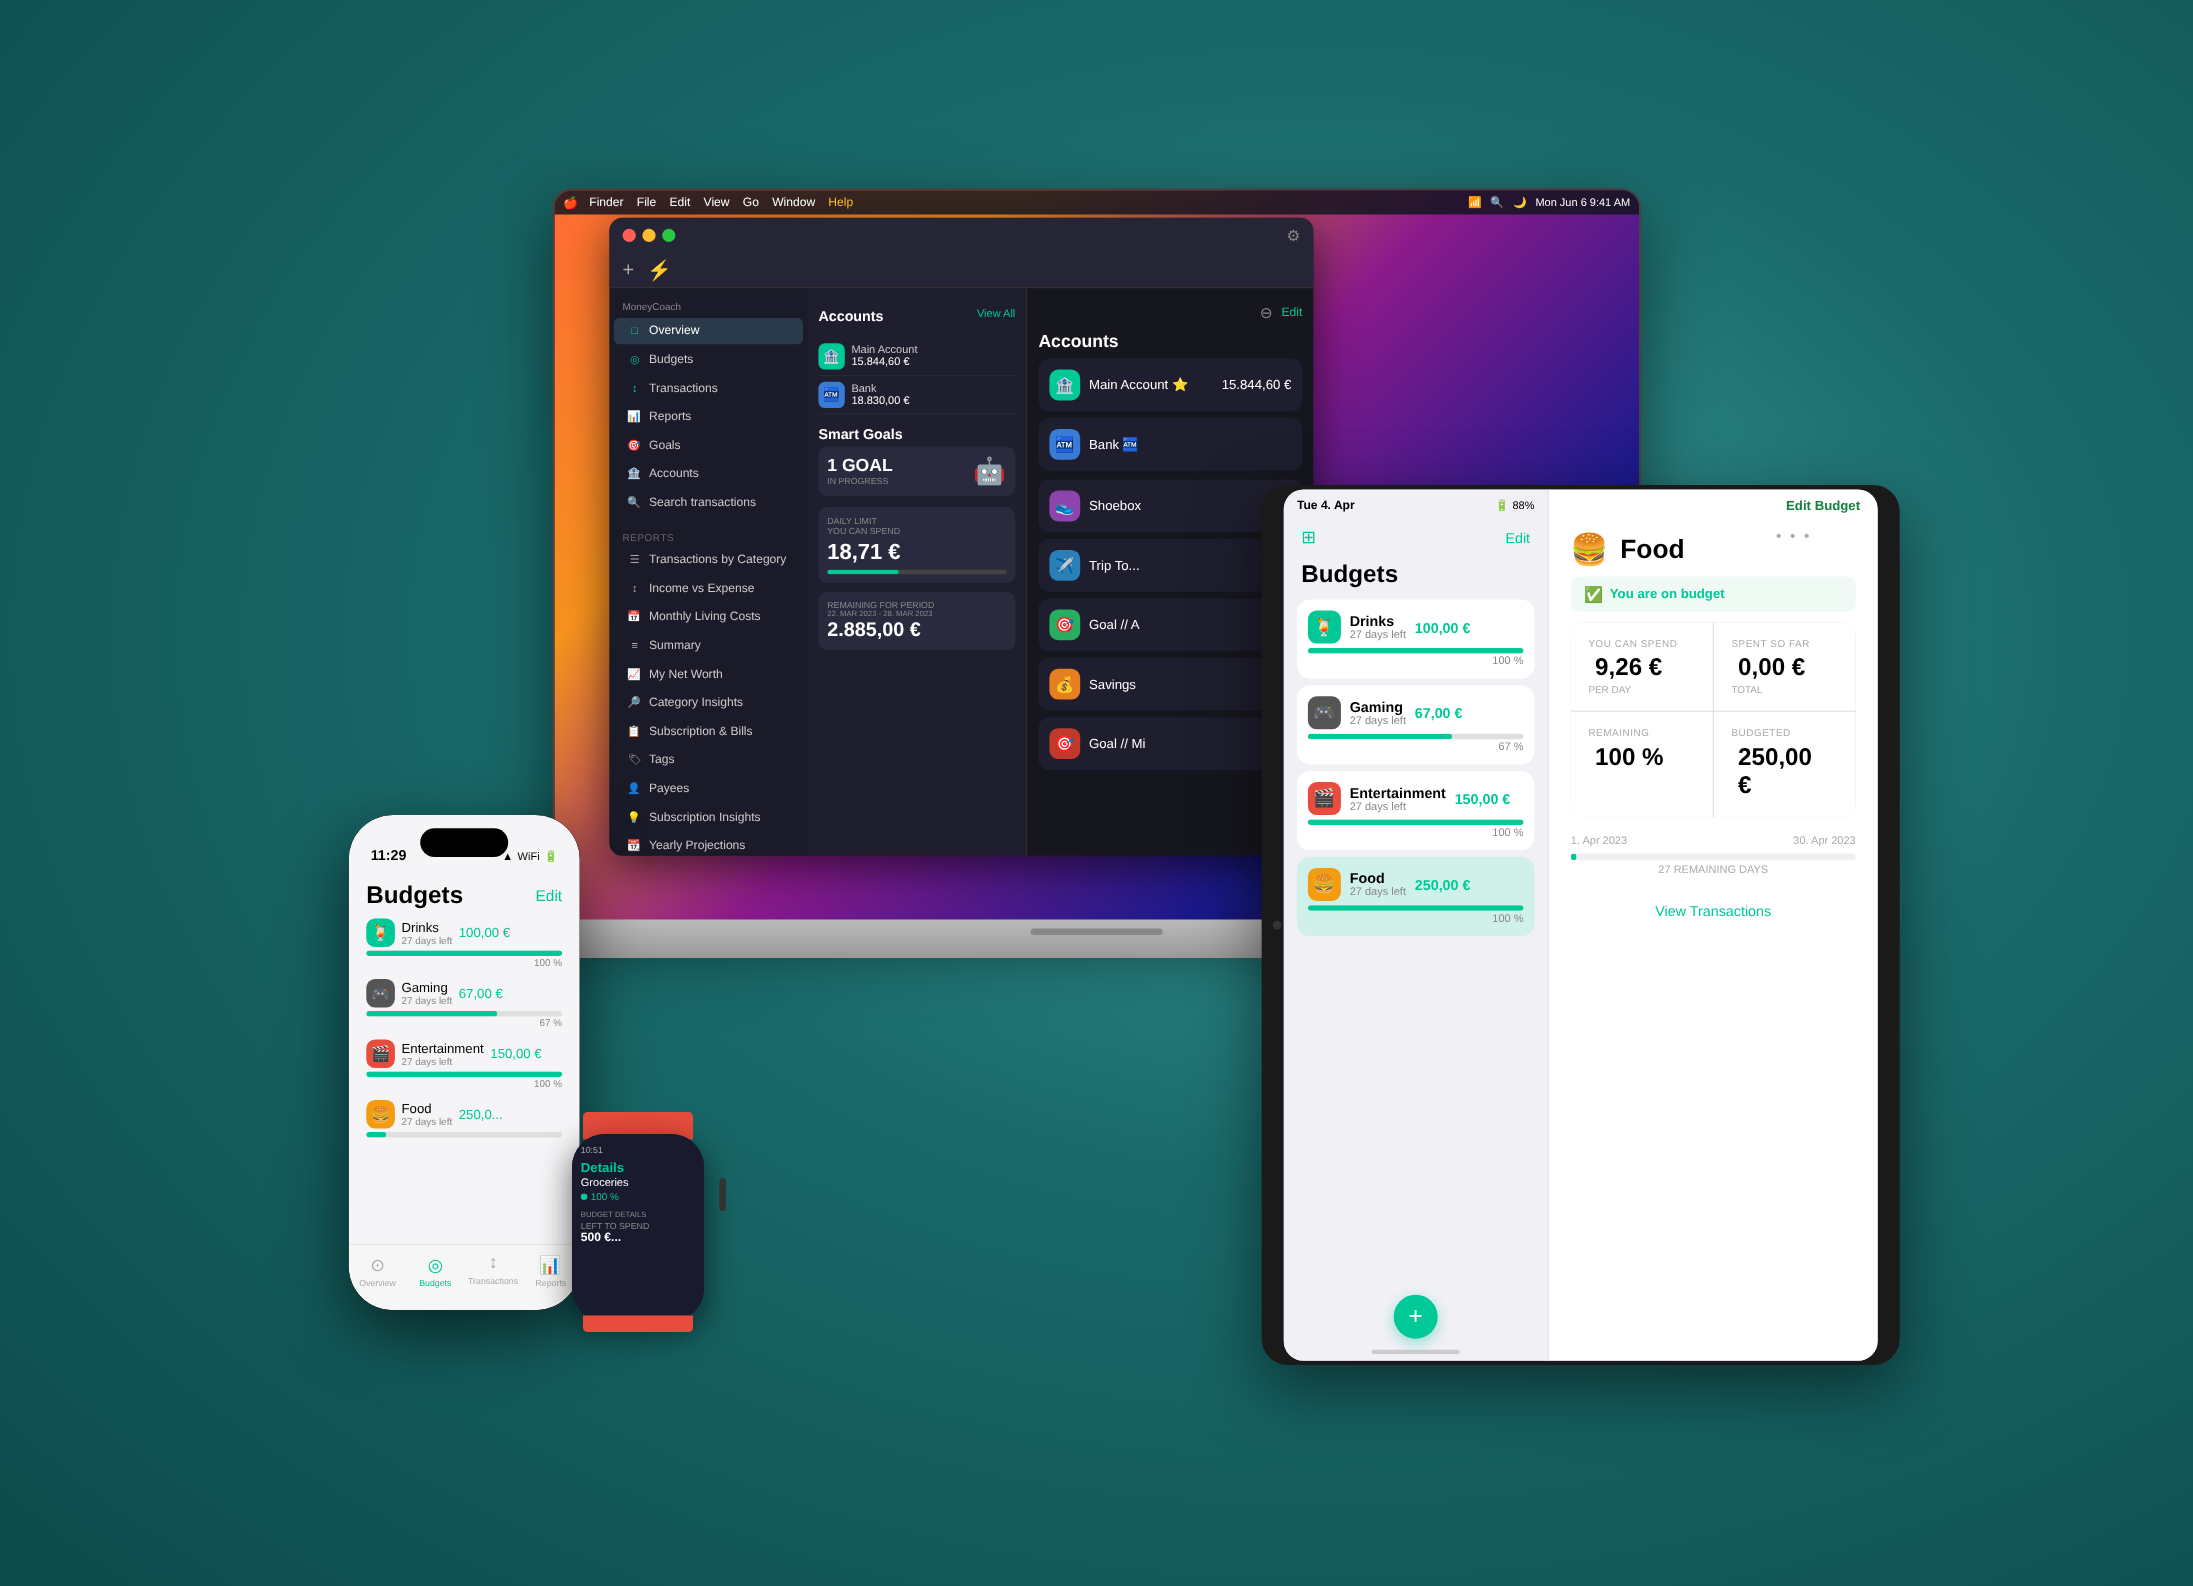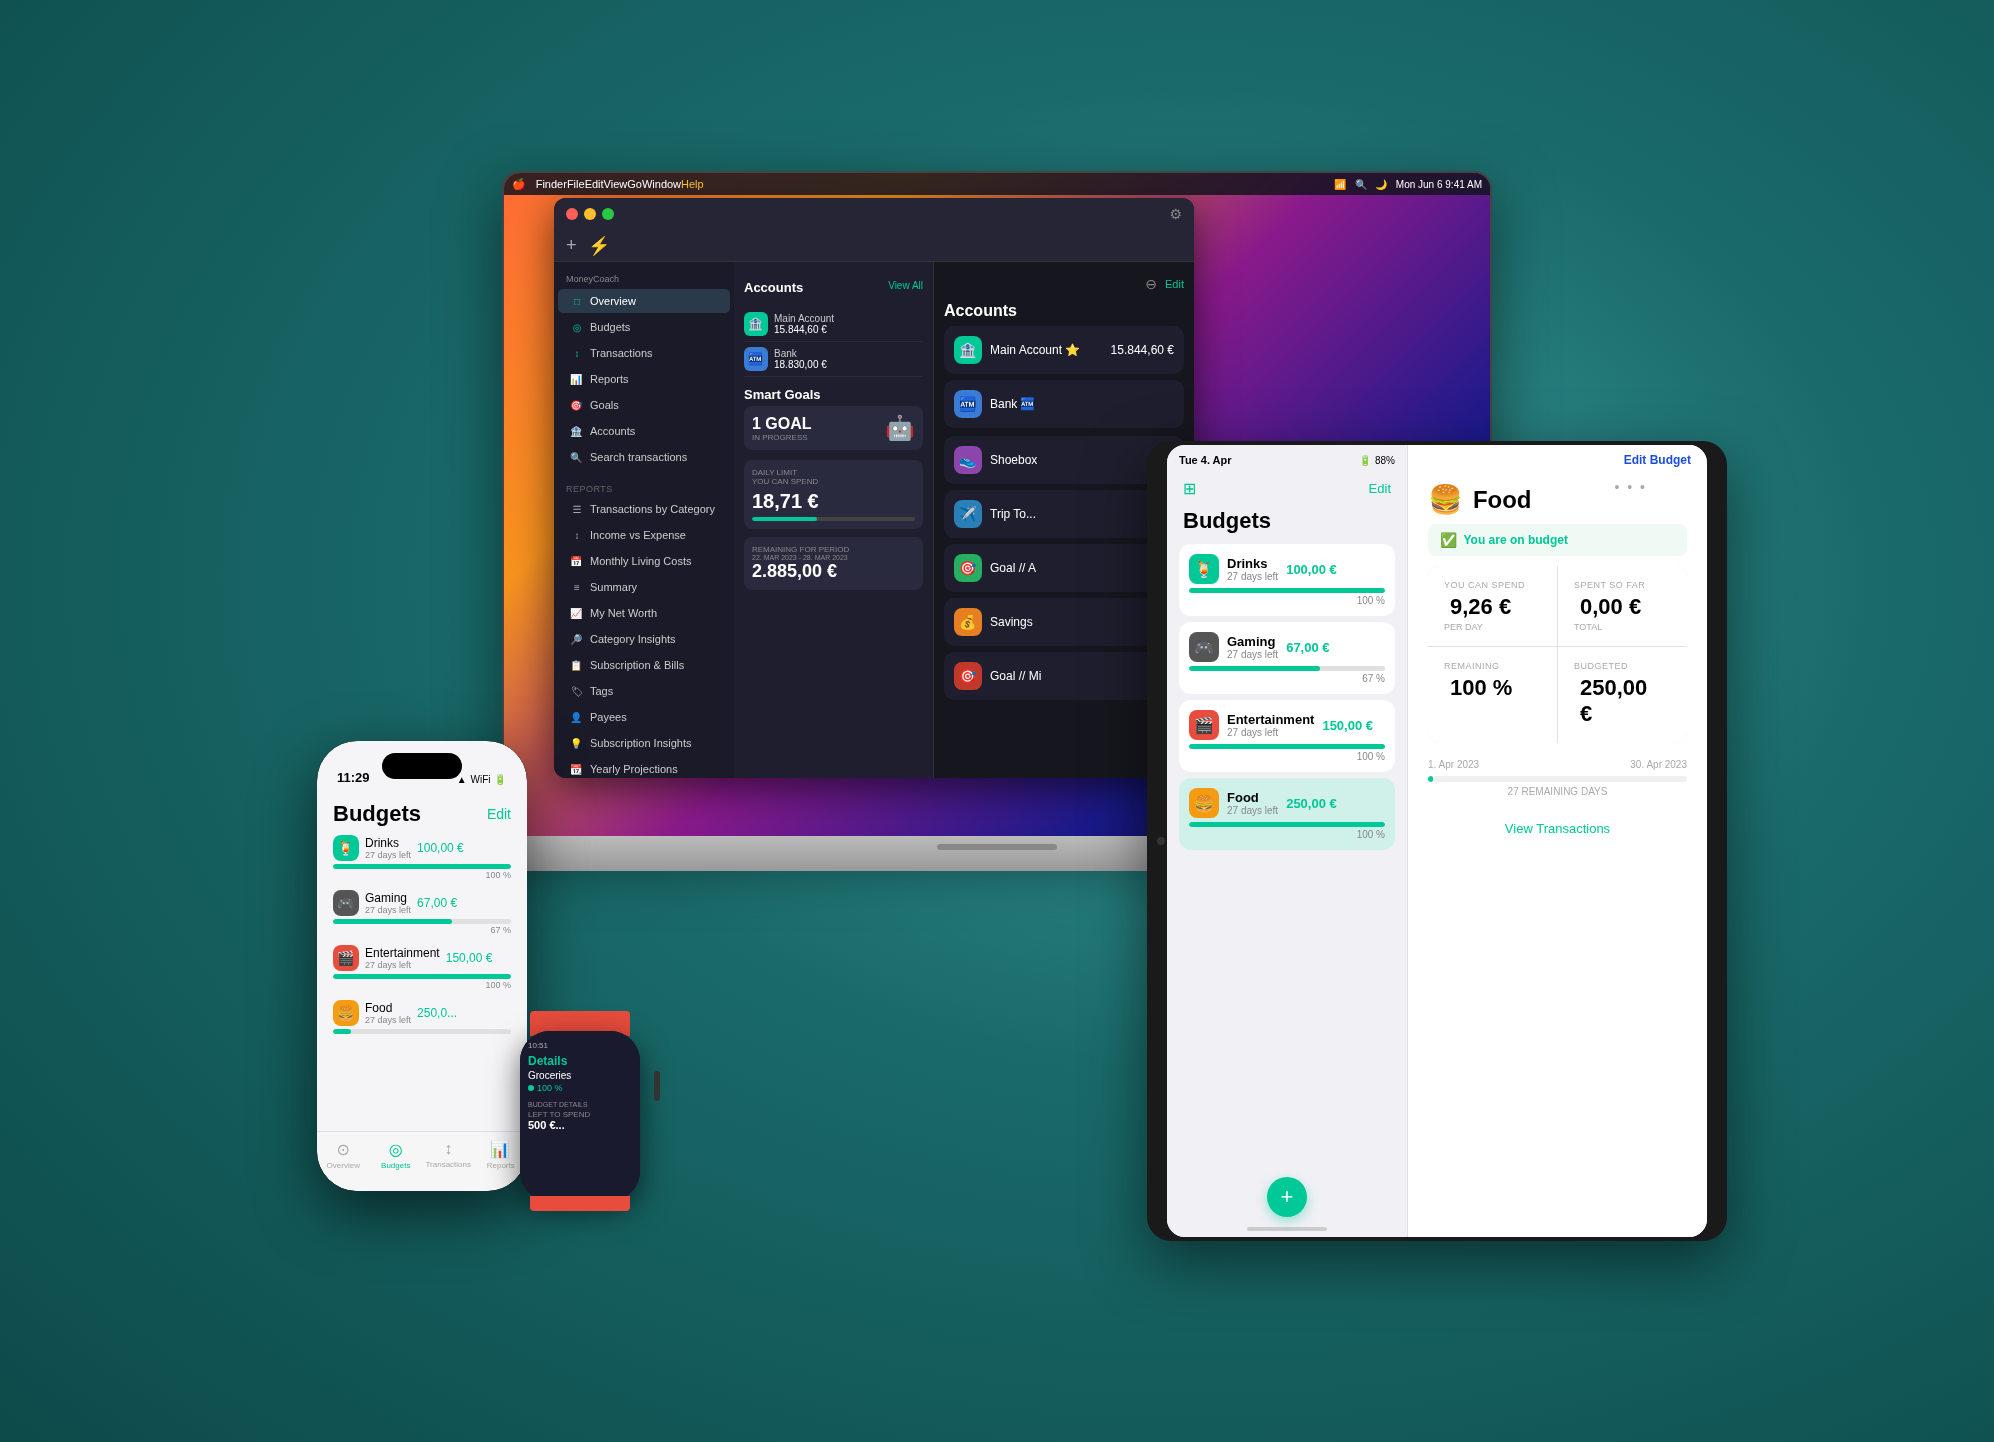--- a/index.html
+++ b/index.html
@@ -93,20 +93,21 @@
       padding: 0 8px;
       z-index: 100;
     }
     .mac-menubar-apple {
       font-size: 11px;
       color: #fff;
       margin-right: 10px;
     }
     .mac-menubar-items {
       display: flex;
+      gap: 12px;
       font-size: 11px;
       color: #fff;
       flex: 1;
     }
     .mac-menubar-right {
       display: flex;
       gap: 8px;
       font-size: 10px;
       color: #fff;
       align-items: center;
@@ -860,21 +861,21 @@
     }
     .ipad-detail-statusbar {
       height: 30px;
       display: flex;
       align-items: center;
       padding: 0 16px;
       justify-content: flex-end;
     }
     .ipad-detail-edit-btn {
       font-size: 12px;
-      color: #1d4ed8;
+      color: #15803d;
       font-weight: 600;
     }
     .ipad-detail-header {
       padding: 8px 20px;
       display: flex;
       align-items: center;
       gap: 10px;
     }
     .ipad-detail-food-icon {
       font-size: 28px;

